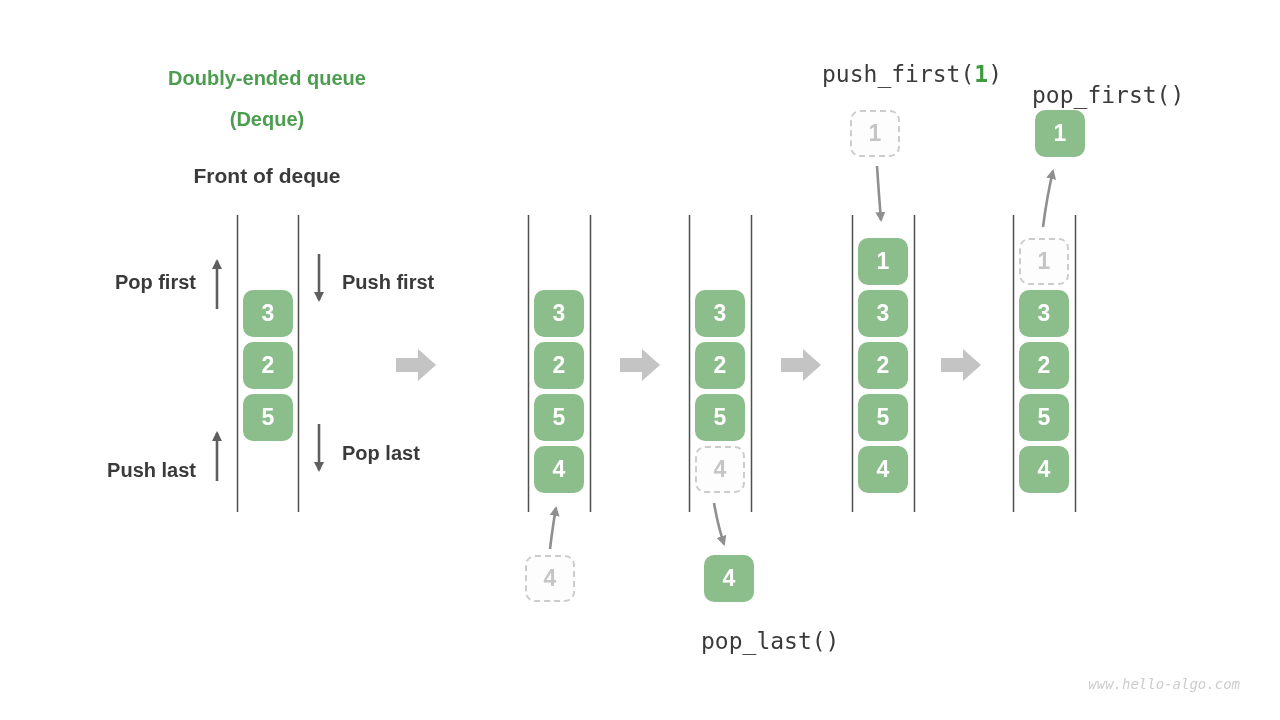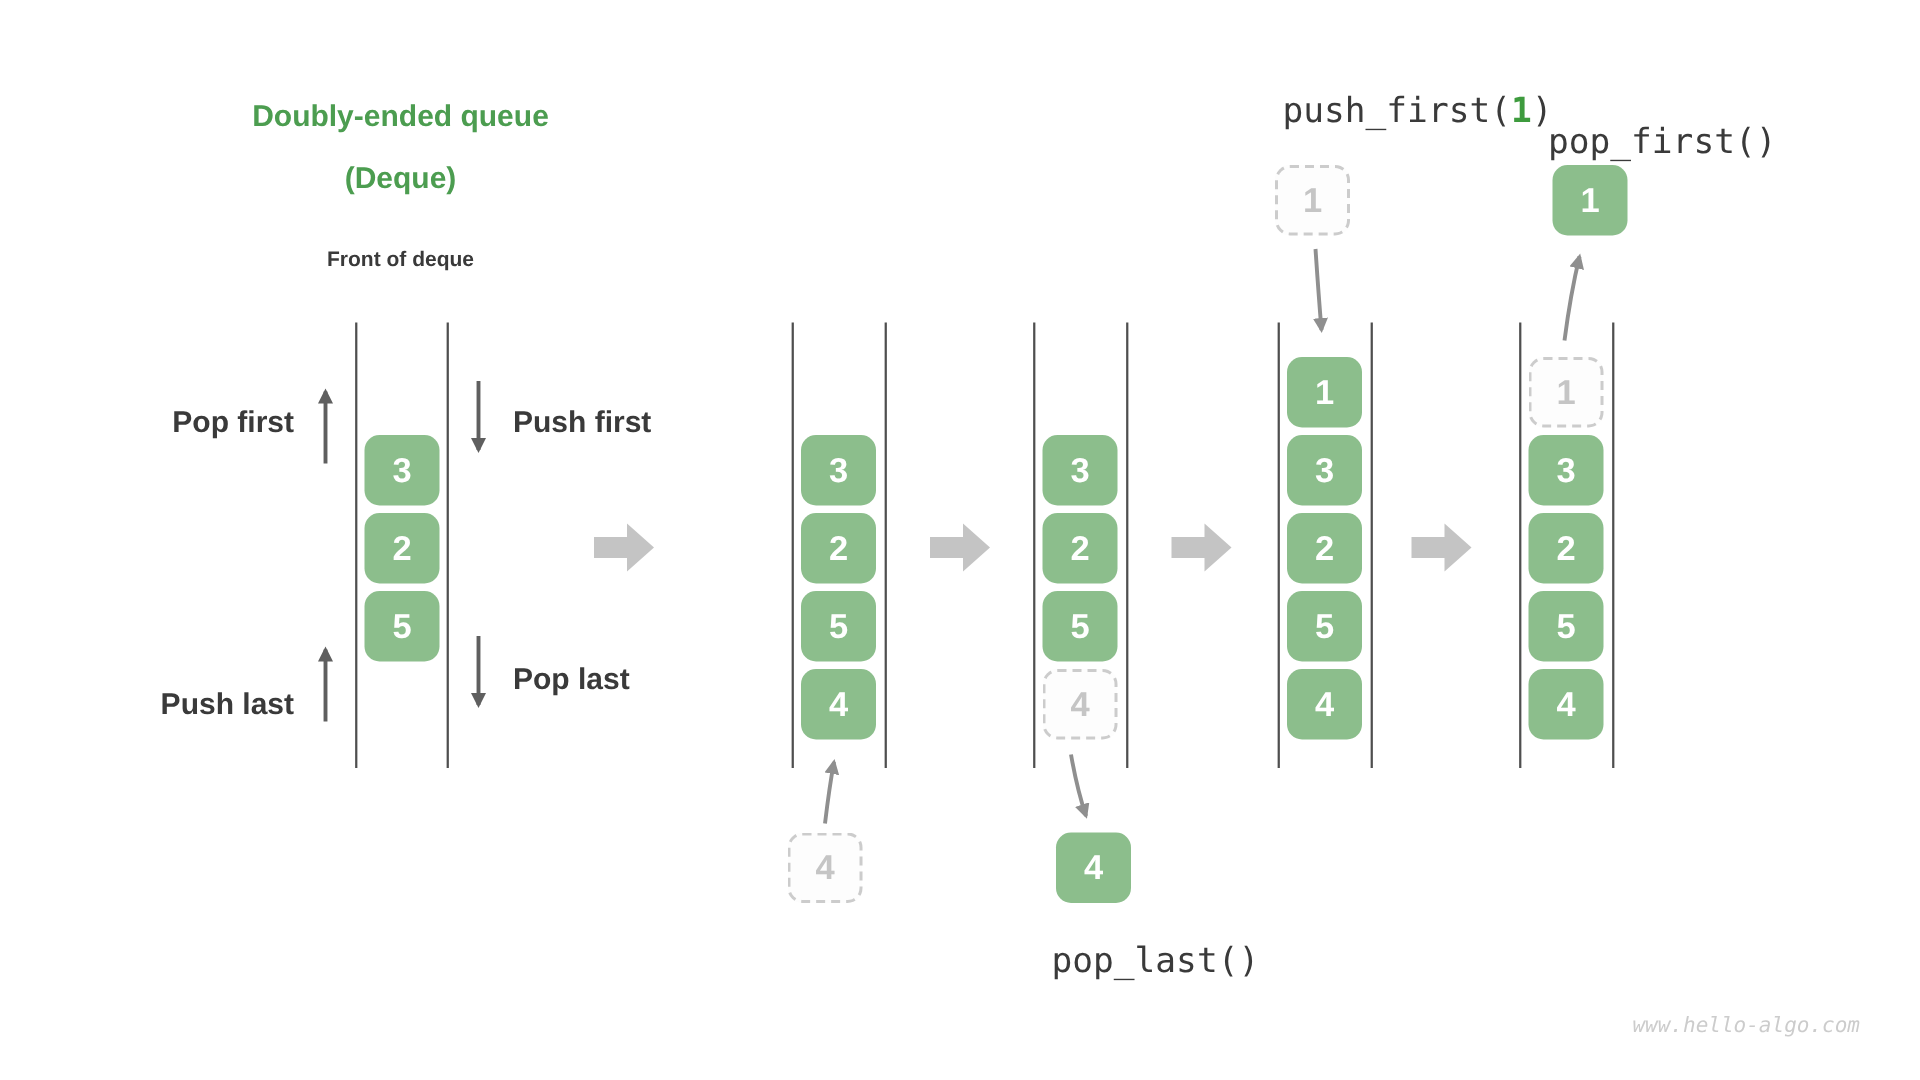--- a/index.html
+++ b/index.html
@@ -6,21 +6,21 @@
   .canvas {
     position:relative; width:1280px; height:720px; background:#ffffff;
     font-family:"Liberation Sans", sans-serif; overflow:hidden;
   }
   .overlay { position:absolute; left:0; top:0; width:1280px; height:720px; }
   .title {
     position:absolute; left:97px; top:58px; width:340px; text-align:center;
     font-size:20px; font-weight:bold; color:#4c9d50; line-height:41px;
   }
   .blabel { position:absolute; font-size:20px; font-weight:bold; color:#3a3a3a; white-space:nowrap; }
-  .biglabel { position:absolute; font-size:14px; font-weight:bold; color:#3a3a3a; text-align:center; width:200px; white-space:nowrap; }
+  .biglabel { position:absolute; font-size:21px; font-weight:bold; color:#3a3a3a; text-align:center; width:200px; white-space:nowrap; }
   .cell {
     position:absolute; width:50px; height:47px; border-radius:10px;
     background:#8cbe8c; color:#ffffff; font-weight:bold; font-size:23px;
     display:flex; align-items:center; justify-content:center;
   }
   .ghost {
     width:46px; height:43px; background:#fdfdfd;
     border:2px dashed #cccccc; color:#c5c5c5;
   }
   .code {
@@ -118,19 +118,19 @@
   <div class="cell" style="left:858px; top:394px;">5</div>
   <div class="cell" style="left:858px; top:446px;">4</div>
 
   <div class="cell" style="left:1035px; top:110px;">1</div>
   <div class="cell ghost" style="left:1019px; top:238px;">1</div>
   <div class="cell" style="left:1019px; top:290px;">3</div>
   <div class="cell" style="left:1019px; top:342px;">2</div>
   <div class="cell" style="left:1019px; top:394px;">5</div>
   <div class="cell" style="left:1019px; top:446px;">4</div>
 
-  <div class="code" style="left:855px; top:61px;"><span>push_first(</span><span class="g">1</span><span>)</span></div>
+  <div class="code" style="left:822px; top:61px;"><span>push_first(</span><span class="g">1</span><span>)</span></div>
   <div class="code" style="left:1032px; top:61px;margin-top:21px;"><span>pop_first()</span></div>
   <div class="code" style="left:701px; top:628px;"><span>pop_last()</span></div>
 
   <div class="watermark">www.hello-algo.com</div>
 
 </div>
 
 </body></html>

